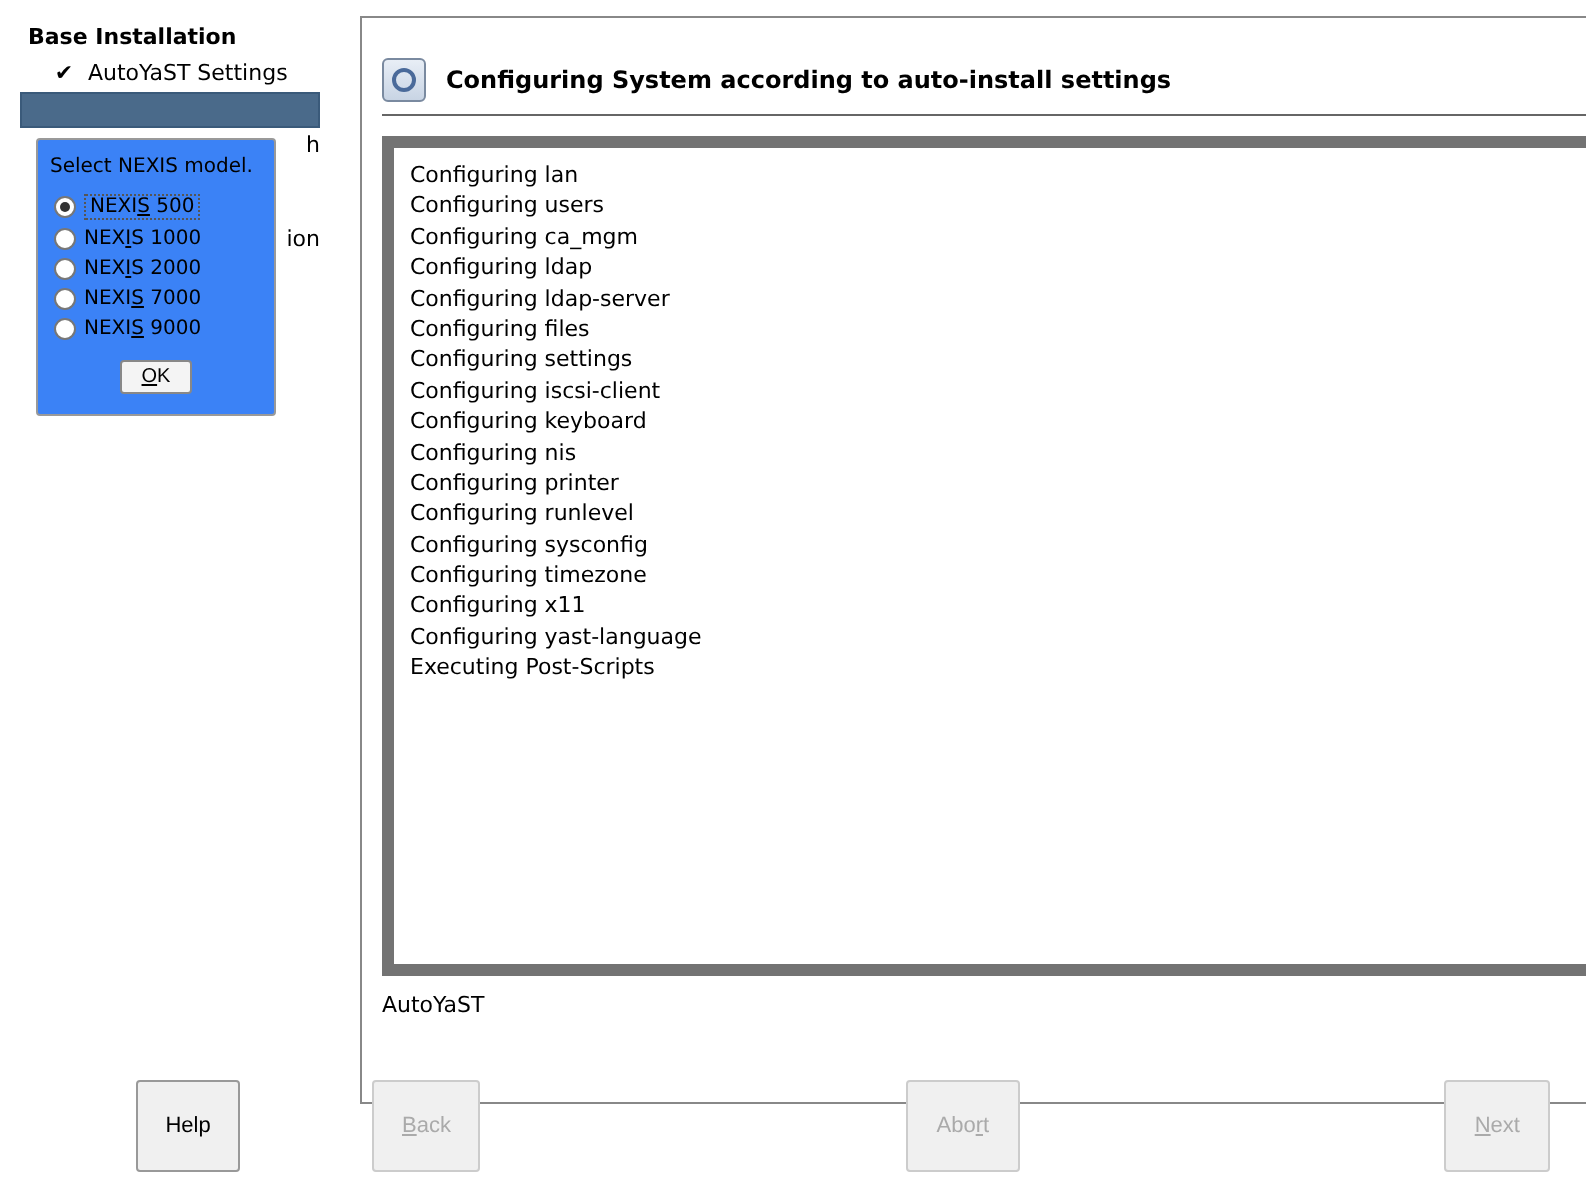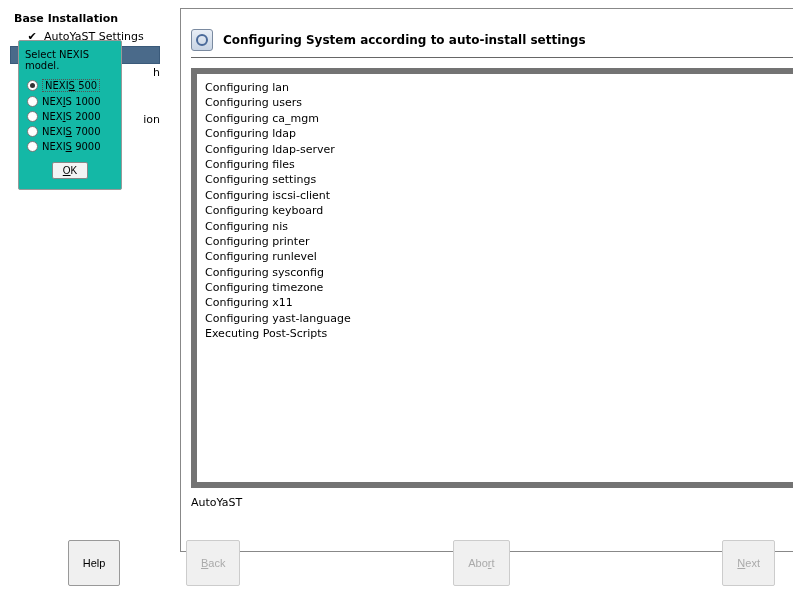--- a/index.html
+++ b/index.html
@@ -44,23 +44,23 @@
     }
     .sidebar-item-partial {
       padding-left: 16px;
       margin-top: 2px;
       display:flex;
       justify-content: space-between;
     }
     .dialog {
       position: absolute;
       left: 18px;
-      top: 40px;
-      width: 104px;
-      background: #14b8a6;
+      top: 69px;
+      width: 120px;
+      background: #3b82f6;
       border: 1px solid #999;
       border-radius: 2px;
       padding: 8px 6px 10px 6px;
     }
     .dialog-label {
       font-size: 10px;
       margin-bottom: 6px;
     }
     .radio-row {
       display: flex;

